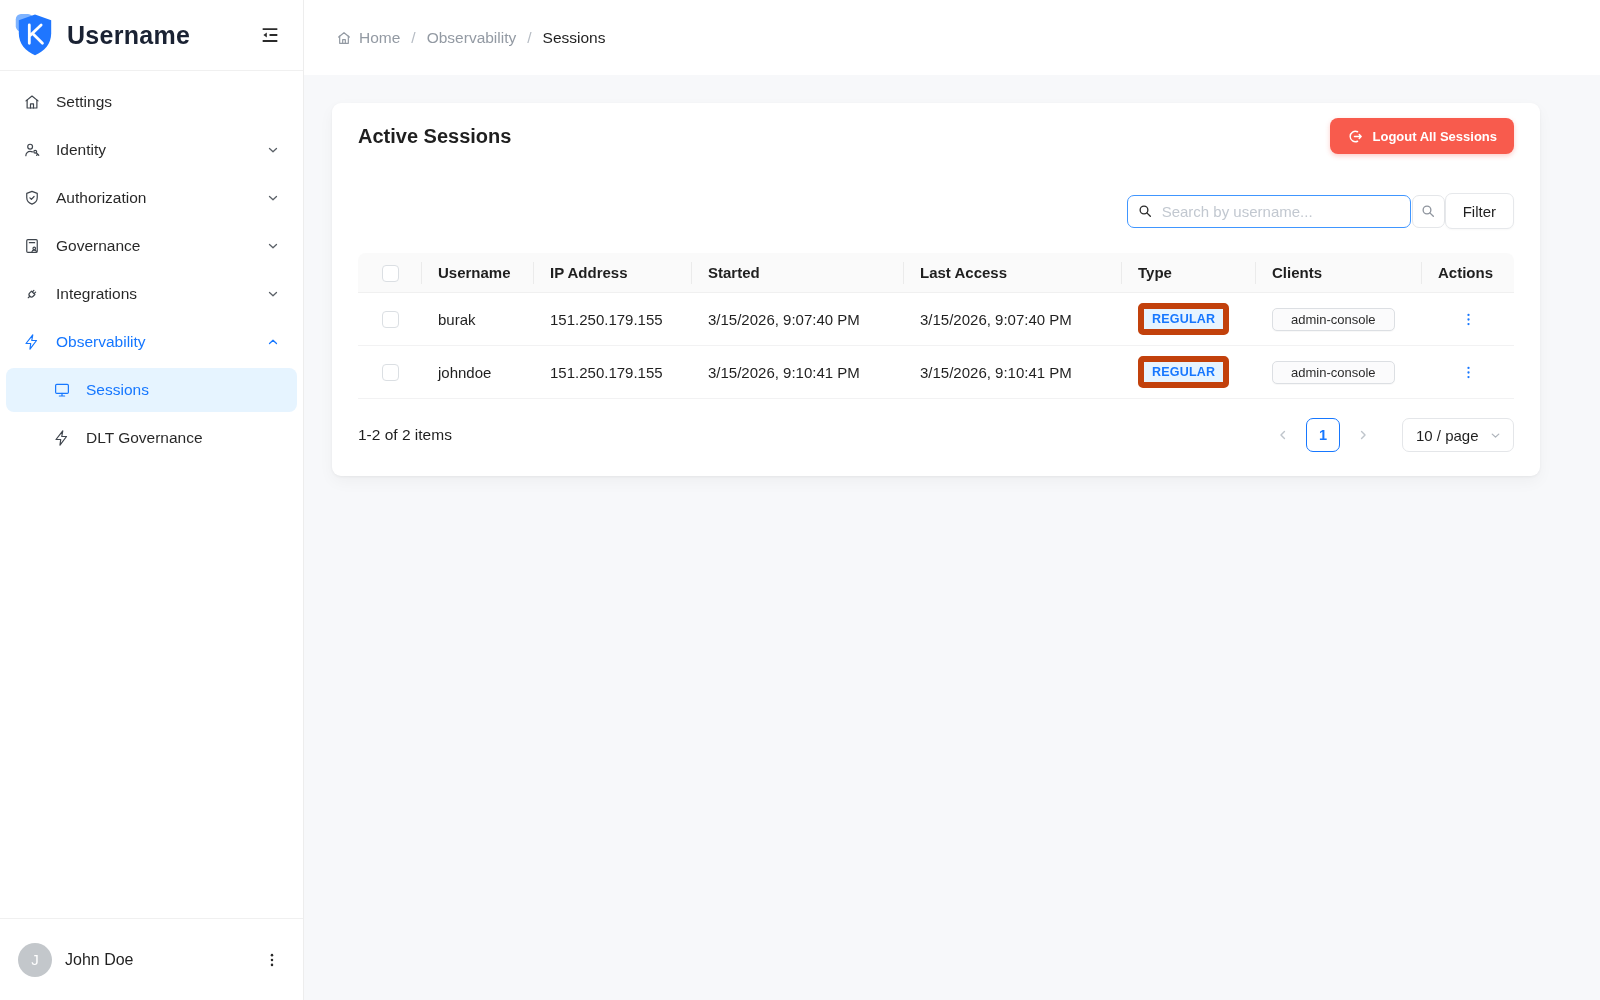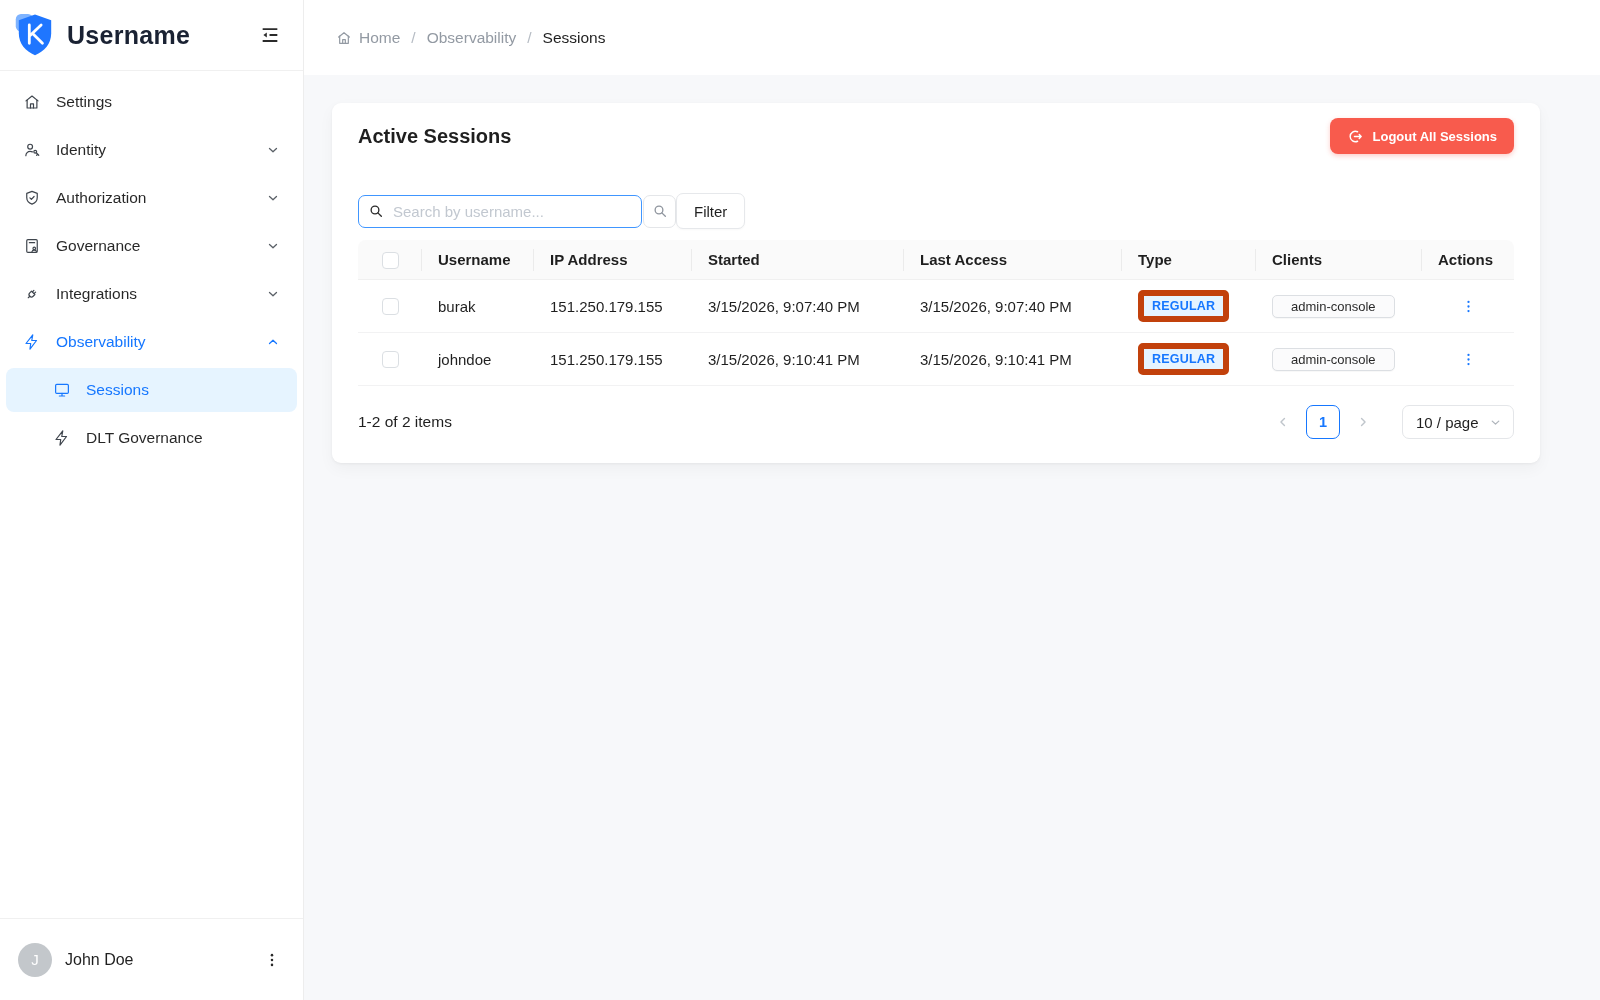--- a/index.html
+++ b/index.html
@@ -32,21 +32,21 @@
   .crumb { color:#939aa3; cursor:pointer; display:flex; align-items:center; gap:7px; }
   .crumb-sep { color:#b6bcc4; }
   .crumb-current { color:rgba(0,0,0,.88); }
   .content { padding:28px 60px 0 28px; }
   .card { background:#fff; border-radius:9px; width:1208px; padding:15px 26px 24px; box-shadow:0 1px 3px rgba(0,0,0,.05), 0 6px 16px rgba(0,0,0,.04); }
 
   .card-header { display:flex; justify-content:space-between; align-items:center; margin-bottom:39px; }
   .card-title { font-size:20px; font-weight:700; }
   .logout-btn { background:#f85b4d; color:#fff; border:none; border-radius:8px; height:36px; padding:0 17px; font-size:13px; font-weight:600; display:flex; align-items:center; gap:9px; cursor:pointer; box-shadow:0 2px 5px rgba(248,91,77,.3); }
 
-  .toolbar { display:flex; justify-content:flex-start; align-items:center; margin-bottom:11px; }
+  .toolbar { display:flex; justify-content:flex-end; align-items:center; margin-bottom:24px; }
   .search-group { display:flex; align-items:center; }
   .search-wrap { position:relative; }
   .search-wrap .ic-in { position:absolute; left:10px; top:8px; color:#2b2b2b; }
   .search-input { width:284px; height:33px; border:1px solid #4096ff; border-radius:7px; padding:0 10px 0 34px; font-size:15px; color:rgba(0,0,0,.88); outline:none; background:#fff; font-family:"Liberation Sans", sans-serif; }
   .search-input::placeholder { color:#c2c8d0; }
   .search-btn { width:33px; height:33px; margin-left:1px; border:1px solid #e4e6e9; border-radius:7px; background:#fff; color:#8f959e; display:flex; align-items:center; justify-content:center; cursor:pointer; }
   .filter-btn { height:36px; padding:0 17px; border:1px solid #e6e8eb; border-radius:7px; background:#fff; font-size:15px; color:rgba(0,0,0,.88); cursor:pointer; font-family:"Liberation Sans", sans-serif; box-shadow:0 1px 2px rgba(0,0,0,.03); }
 
   table { width:100%; border-collapse:separate; border-spacing:0; }
   thead th { background:#fafafa; height:40px; font-weight:600; font-size:15px; text-align:left; padding:0 16px; position:relative; border-bottom:1px solid #f0f0f0; }

